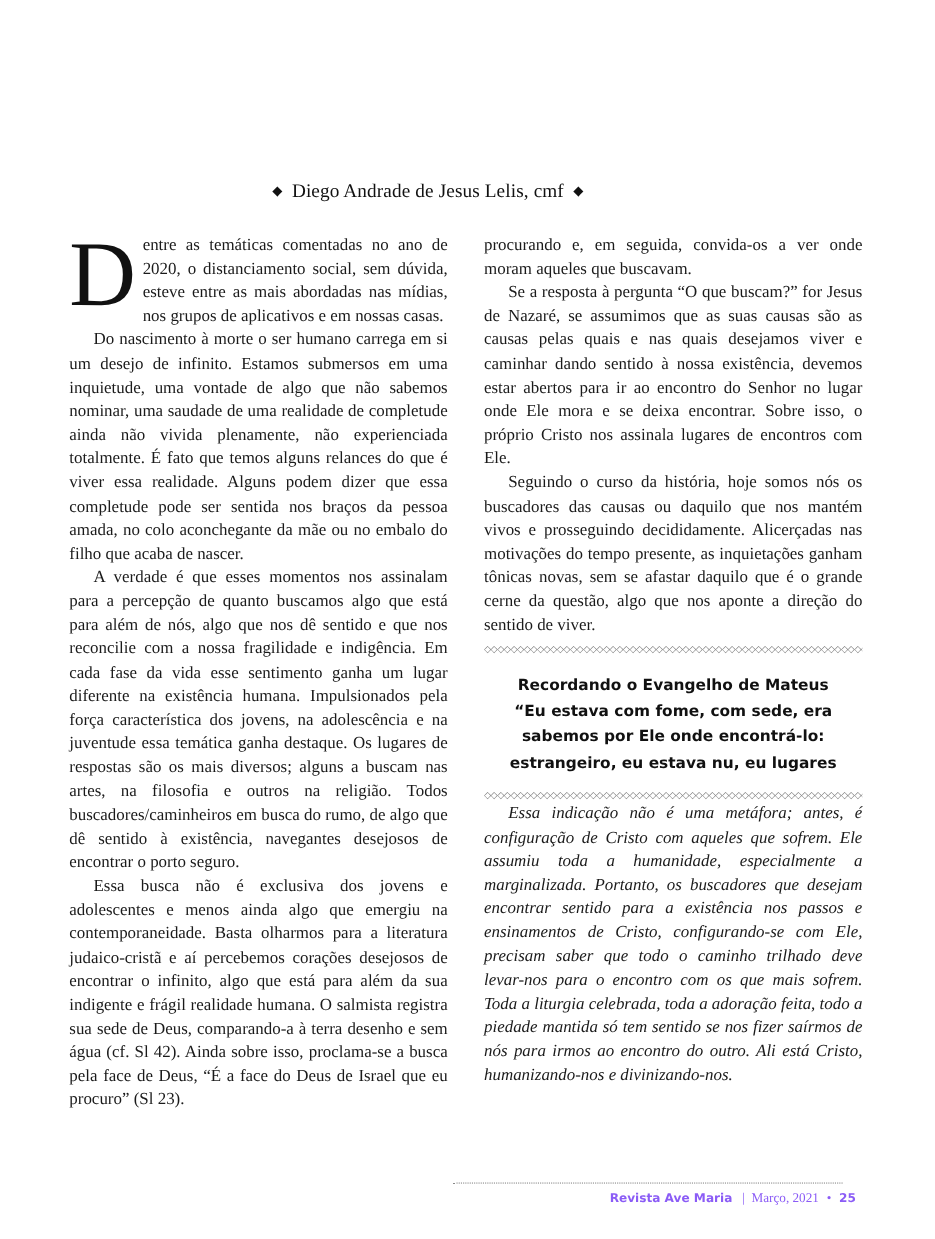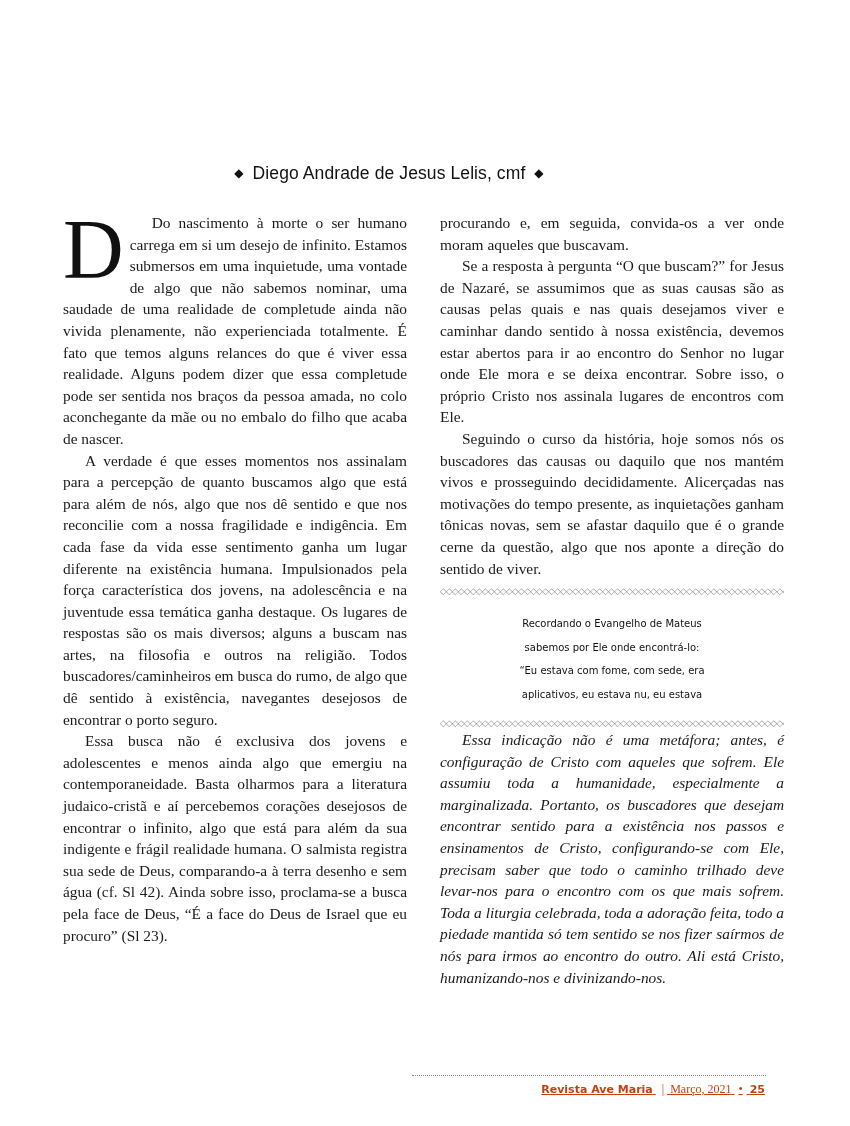--- a/index.html
+++ b/index.html
@@ -1,19 +1,19 @@
 <!DOCTYPE html>
 <html><head>
   <meta charset="utf-8">
   <style>
     html, body { margin: 0; padding: 0; background: #ffffff; }
     body { width: 850px; height: 1126px; position: relative; overflow: hidden; color: #1a1a1a; }
     .byline {
       position: absolute; top: 163px; left: 0; width: 778px; text-align: center;
-      font-family: Liberation Sans, sans-serif; font-size: 17.5px; color: #111;
+      font-family: Liberation Serif, serif; font-size: 17.5px; color: #111;
       letter-spacing: 0.1px;
     }
     .byline .dia { font-size: 12px; vertical-align: 2px; margin: 0 4px; }
     .col {
       position: absolute; top: 212px; width: 344px;
       font-family: "Liberation Serif", serif; font-size: 15.4px; line-height: 21.6px;
       text-align: justify; color: #1a1a1a;
     }
     .col.left { left: 63px; }
     .col.right { left: 440px; }
@@ -22,65 +22,65 @@
     .dropcap {
       float: left; font-family: "Liberation Serif", serif; font-size: 84px; line-height: 60px;
       margin: 6px 6px 0 0; padding-top: 2px; color: #111;
     }
     .sep {
       font-family: "DejaVu Sans", sans-serif; font-size: 8.6px; color: #777; letter-spacing: -0.6px;
       white-space: nowrap; overflow: hidden; width: 344px; line-height: 12px;
     }
     .sep1 { margin-top: 6px; }
     .pullquote {
-      font-family: "DejaVu Sans", sans-serif; font-weight: normal; font-size: 10px; line-height: 23.5px;
+      font-family: "DejaVu Sans", sans-serif; font-weight: bold; font-size: 14px; line-height: 23.5px;
       text-align: center; margin: 15px 0 11px 0; color: #111;
     }
     .after-quote { margin-top: 12px; font-style: italic; }
     .end-dot { display: inline-block; width: 10px; height: 10px; border-radius: 50%; background: #111; margin-left: 2px; vertical-align: 0px; }
     .footer-rule {
       position: absolute; top: 1075px; left: 412px; width: 354px; border-top: 1px dotted #888;
     }
     .footer {
-      position: absolute; top: 1082px; right: 85px; font-size: 12px; color: #c2410c;
-      font-family: "Liberation Serif", serif; white-space: nowrap; text-decoration: underline;
+      position: absolute; top: 1082px; right: 72px; font-size: 12px; color: #8b5cf6;
+      font-family: "Liberation Serif", serif; white-space: nowrap;
     }
     .footer .mag { font-family: "DejaVu Sans", sans-serif; font-weight: bold; font-size: 11px; }
     .footer .pipe { margin: 0 3px 0 6px; }
     .footer .bullet { margin: 0 4px; }
     .footer .page { font-family: "DejaVu Sans", sans-serif; font-weight: bold; font-size: 11px; }
   </style>
 </head>
 <body>
 
 <div class="byline">
   <span class="dia">◆</span>
   <span>Diego Andrade de Jesus Lelis, cmf</span>
   <span class="dia">◆</span>
 </div>
 
 <div class="col left">
-  <p class="first"><span class="dropcap">D</span></p>
+  <p class="first"><span class="dropcap">D</span><span>entre as temáticas comentadas no ano de 2020, o distanciamento social, sem dúvida, esteve entre as mais abordadas nas mídias, nos grupos de aplicativos e em nossas casas.</span></p>
   <p>Do nascimento à morte o ser humano carrega em si um desejo de infinito. Estamos submersos em uma inquietude, uma vontade de algo que não sabemos nominar, uma saudade de uma realidade de completude ainda não vivida plenamente, não experienciada totalmente. É fato que temos alguns relances do que é viver essa realidade. Alguns podem dizer que essa completude pode ser sentida nos braços da pessoa amada, no colo aconchegante da mãe ou no embalo do filho que acaba de nascer.</p>
   <p>A verdade é que esses momentos nos assinalam para a percepção de quanto buscamos algo que está para além de nós, algo que nos dê sentido e que nos reconcilie com a nossa fragilidade e indigência. Em cada fase da vida esse sentimento ganha um lugar diferente na existência humana. Impulsionados pela força característica dos jovens, na adolescência e na juventude essa temática ganha destaque. Os lugares de respostas são os mais diversos; alguns a buscam nas artes, na filosofia e outros na religião. Todos buscadores/caminheiros em busca do rumo, de algo que dê sentido à existência, navegantes desejosos de encontrar o porto seguro.</p>
   <p>Essa busca não é exclusiva dos jovens e adolescentes e menos ainda algo que emergiu na contemporaneidade. Basta olharmos para a literatura judaico-cristã e aí percebemos corações desejosos de encontrar o infinito, algo que está para além da sua indigente e frágil realidade humana. O salmista registra sua sede de Deus, comparando-a à terra desenho e sem água (cf. Sl 42). Ainda sobre isso, proclama-se a busca pela face de Deus, “É a face do Deus de Israel que eu procuro” (Sl 23).</p>
 </div>
 
 <div class="col right">
   <p class="first">procurando e, em seguida, convida-os a ver onde moram aqueles que buscavam.</p>
   <p>Se a resposta à pergunta “O que buscam?” for Jesus de Nazaré, se assumimos que as suas causas são as causas pelas quais e nas quais desejamos viver e caminhar dando sentido à nossa existência, devemos estar abertos para ir ao encontro do Senhor no lugar onde Ele mora e se deixa encontrar. Sobre isso, o próprio Cristo nos assinala lugares de encontros com Ele.</p>
   <p>Seguindo o curso da história, hoje somos nós os buscadores das causas ou daquilo que nos mantém vivos e prosseguindo decididamente. Alicerçadas nas motivações do tempo presente, as inquietações ganham tônicas novas, sem se afastar daquilo que é o grande cerne da questão, algo que nos aponte a direção do sentido de viver.</p>
 
   <div class="sep sep1">◇◇◇◇◇◇◇◇◇◇◇◇◇◇◇◇◇◇◇◇◇◇◇◇◇◇◇◇◇◇◇◇◇◇◇◇◇◇◇◇◇◇◇◇◇◇◇◇◇◇◇◇◇◇◇◇◇◇</div>
 
   <div class="pullquote">
     <div>Recordando o Evangelho de Mateus</div>
+    <div>“Eu estava com fome, com sede, era</div>
     <div>sabemos por Ele onde encontrá-lo:</div>
-    <div>“Eu estava com fome, com sede, era</div>
-    <div>aplicativos, eu estava nu, eu estava</div>
+    <div>estrangeiro, eu estava nu, eu lugares</div>
   </div>
 
   <div class="sep">◇◇◇◇◇◇◇◇◇◇◇◇◇◇◇◇◇◇◇◇◇◇◇◇◇◇◇◇◇◇◇◇◇◇◇◇◇◇◇◇◇◇◇◇◇◇◇◇◇◇◇◇◇◇◇◇◇◇</div>
 
   <p class="after-quote">Essa indicação não é uma metáfora; antes, é configuração de Cristo com aqueles que sofrem. Ele assumiu toda a humanidade, especialmente a marginalizada. Portanto, os buscadores que desejam encontrar sentido para a existência nos passos e ensinamentos de Cristo, configurando-se com Ele, precisam saber que todo o caminho trilhado deve levar-nos para o encontro com os que mais sofrem. Toda a liturgia celebrada, toda a adoração feita, todo a piedade mantida só tem sentido se nos fizer saírmos de nós para irmos ao encontro do outro. Ali está Cristo, humanizando-nos e divinizando-nos.</p>
 </div>
 
 <div class="footer-rule"></div>
 <div class="footer">
   <span class="mag">Revista Ave Maria</span>

